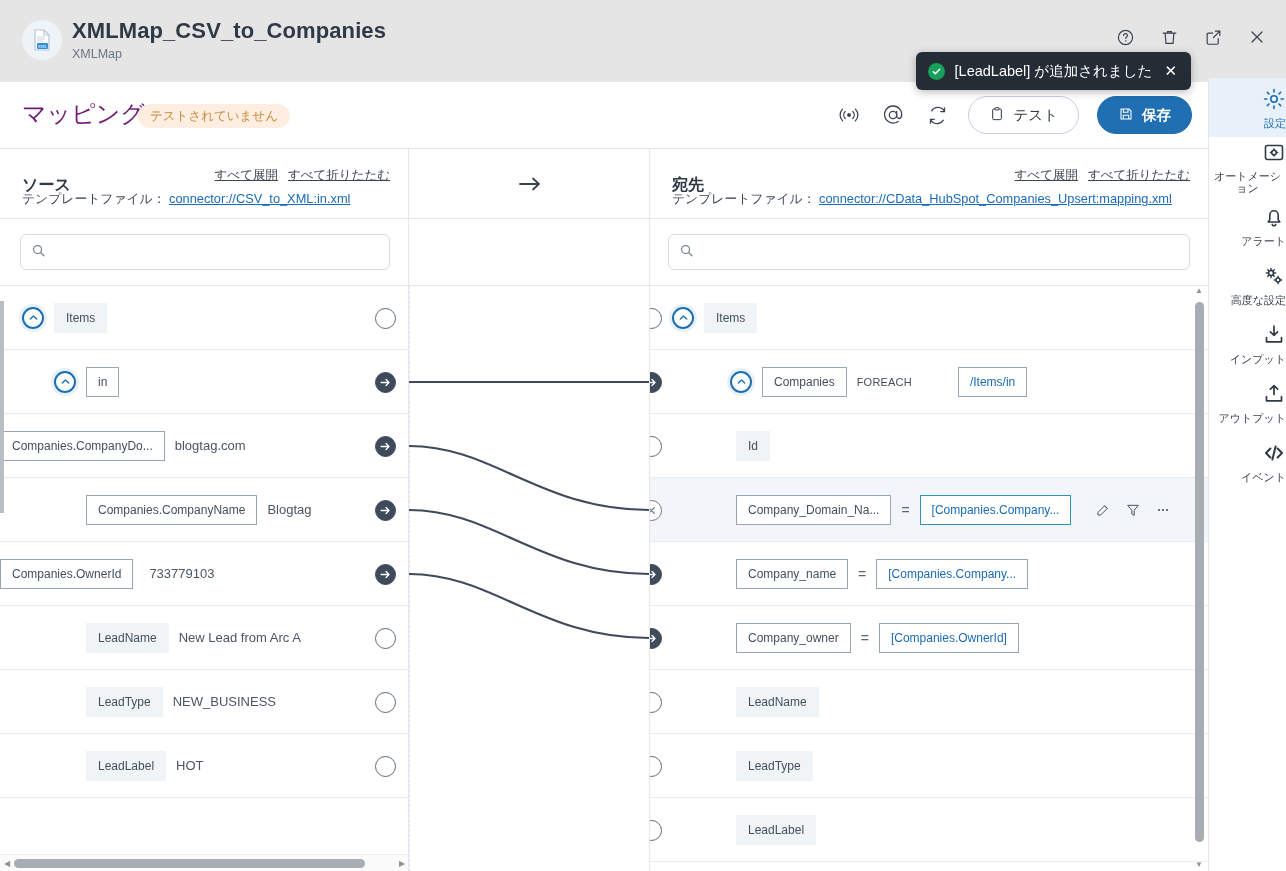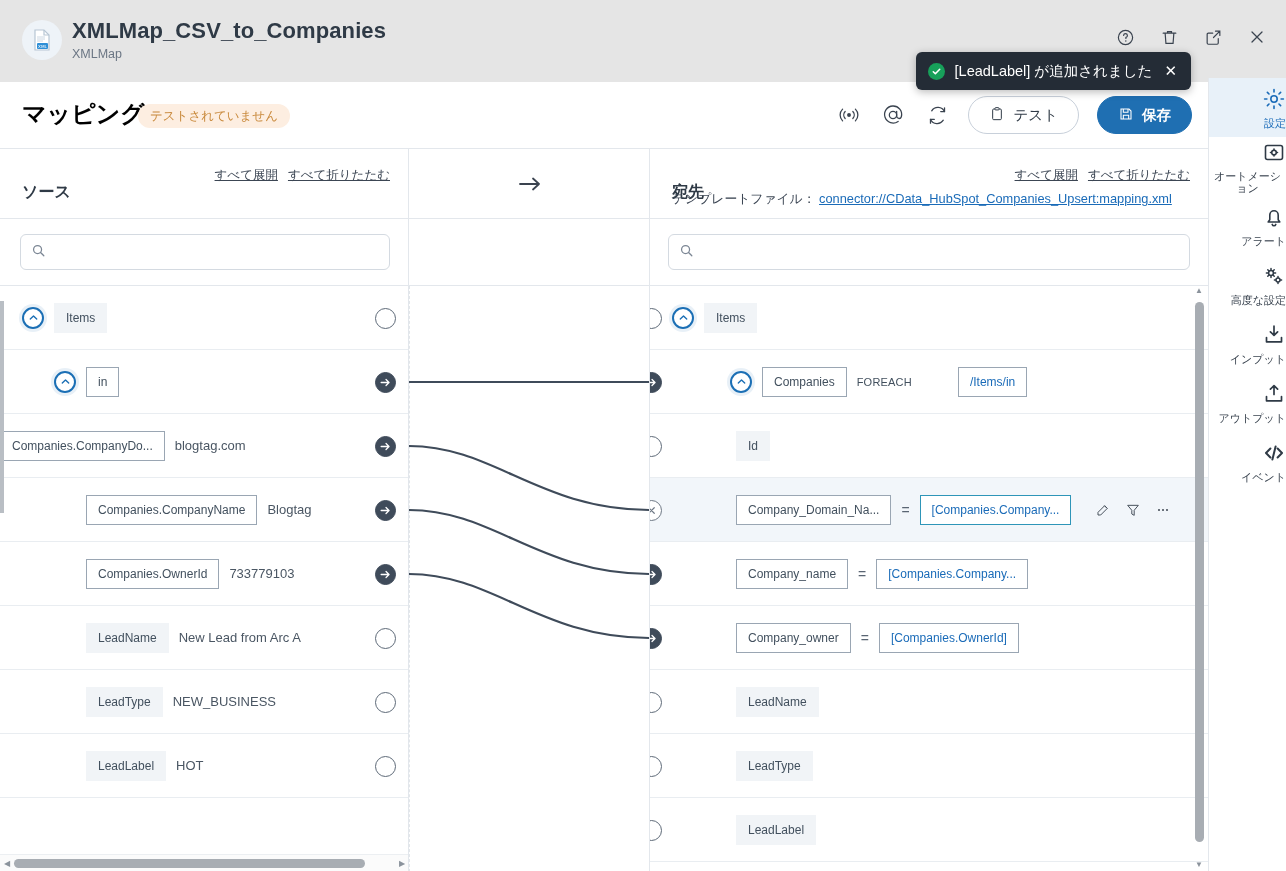--- a/index.html
+++ b/index.html
@@ -28,42 +28,42 @@
     background: #242c36; color: #fff; border-radius: 6px;
     display: flex; align-items: center; gap: 10px; padding: 0 14px 0 12px;
     font-size: 14.5px; box-shadow: 0 2px 8px rgba(0,0,0,.28); z-index: 40;
   }
   .toast-check { width: 17px; height: 17px; border-radius: 50%; background: #17a05a;
      display:flex; align-items:center; justify-content:center; flex:0 0 auto;}
   .toast-close { font-size: 15px; font-weight: 700; cursor: pointer; margin-left: 2px; }
 
   
   .map-bar { position: absolute; left: 0; top: 82px; width: 1208px; height: 66px; background:#fff; }
-  .map-title { position:absolute; left:22px; top:16px; font-size:24px; font-weight:700; color:#000000; }
+  .map-title { position:absolute; left:22px; top:16px; font-size:24px; font-weight:400; color:#701a75; }
   .badge-untested {
     position: absolute; left: 138px; top: 22px; height: 24px; line-height: 24px;
     background: #fdeee1; color: #c98a3d; border-radius: 12px; padding: 0 12px; font-size: 12.5px;
   }
   .map-actions { position:absolute; right: 16px; top: 14px; display:flex; align-items:center; gap: 18px; }
   .map-actions .ic { width: 26px; height: 26px; display:flex; align-items:center; justify-content:center;
      color:#3a434f; cursor:pointer; }
   .btn {
     height: 38px; border-radius: 19px; display:flex; align-items:center; gap: 8px;
     padding: 0 20px; font-size: 14.5px; cursor: pointer; white-space: nowrap;
   }
   .btn-test { border: 1px solid #c8d0da; background:#fff; color:#2f3a46; }
   .btn-save { background:#1f6fb2; color:#fff; border: 1px solid #1f6fb2; font-weight:600; }
 
   
   .panels { position:absolute; left:0; top:148px; width:1208px; height:723px; border-top:1px solid #e3e7ec; }
   .ph { position:absolute; top:0; height: 70px; border-bottom: 1px solid #e3e7ec; background:#fff; }
   .ph.src { left:0; width: 409px; border-right:1px solid #e3e7ec; }
   .ph.mid { left:409px; width: 241px; border-right:1px solid #e3e7ec; }
   .ph.dst { left:650px; width: 558px; }
-  .ph-title { position:absolute; left:22px; top:33px; font-size:16px; font-weight:700; color:#2f3a46;text-align:right; }
+  .ph-title { position:absolute; left:22px; top:26px; font-size:16px; font-weight:700; color:#2f3a46;text-align:right; }
   .ph-links { position:absolute; right:18px; top:18px; font-size:12.5px; display:flex; gap:10px; }
   .ph-links a { color:#3c4654; text-decoration: underline; cursor:pointer; }
   .ph-tmpl { position:absolute; left:22px; top:42px; font-size:12.8px; color:#3c4654; white-space: nowrap; }
   .ph-tmpl a { color:#1a6bb8; text-decoration: underline; cursor:pointer; }
   .mid-arrow { position:absolute; left:0; top:0; width:241px; height:70px; display:flex; align-items:center; justify-content:center; }
 
   
   .sr { position:absolute; top:70px; height: 67px; border-bottom:1px solid #e3e7ec; background:#fff; }
   .sr.src { left:0; width:409px; border-right:1px solid #e3e7ec; }
   .sr.mid { left:409px; width:241px; border-right:1px solid #e3e7ec; }
@@ -241,20 +241,24 @@
   </div>
 
   <div class="panels">
 
     <div class="ph src">
       <div class="ph-title">ソース</div>
       <div class="ph-links">
         <a>すべて展開</a>
         <a>すべて折りたたむ</a>
       </div>
+      <div class="ph-tmpl">
+        <span>テンプレートファイル：</span>
+        <a>connector://CSV_to_XML:in.xml</a>
+      </div>
     </div>
 
     <div class="ph mid">
       <div class="mid-arrow">
         <svg width="26" height="20" viewBox="0 0 26 20" fill="none" stroke="#3a434f" stroke-width="1.8">
           <path d="M3 10h19M16 4.5L22 10l-6 5.5" stroke-linecap="round" stroke-linejoin="round"></path>
         </svg>
       </div>
     </div>
 
@@ -322,21 +326,21 @@
               <span class="val">blogtag.com</span>
             </div>
           </div>
           <div class="row">
             <div style="display:flex;align-items:center;gap:10px;padding-left:86px">
               <span class="chip outline">Companies.CompanyName</span>
               <span class="val">Blogtag</span>
             </div>
           </div>
           <div class="row">
-            <div style="display:flex;align-items:center;gap:10px;padding-left:86px">
+            <div style="display:flex;align-items:center;gap:16px;">
               <span class="chip outline">Companies.OwnerId</span>
               <span class="val">733779103</span>
             </div>
           </div>
           <div class="row">
             <div style="display:flex;align-items:center;gap:10px;padding-left:86px">
               <span class="chip ">LeadName</span>
               <span class="val">New Lead from Arc A</span>
             </div>
           </div>

